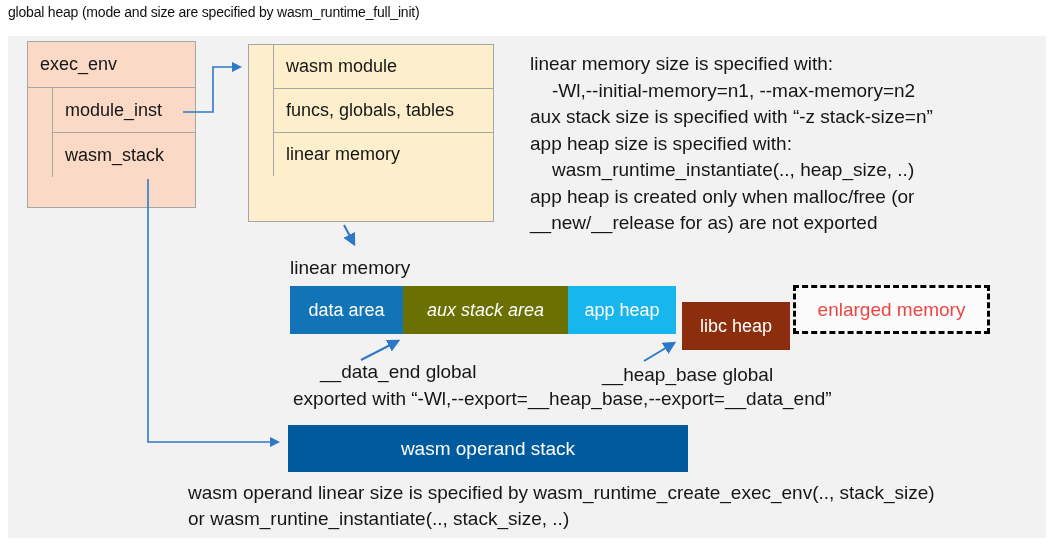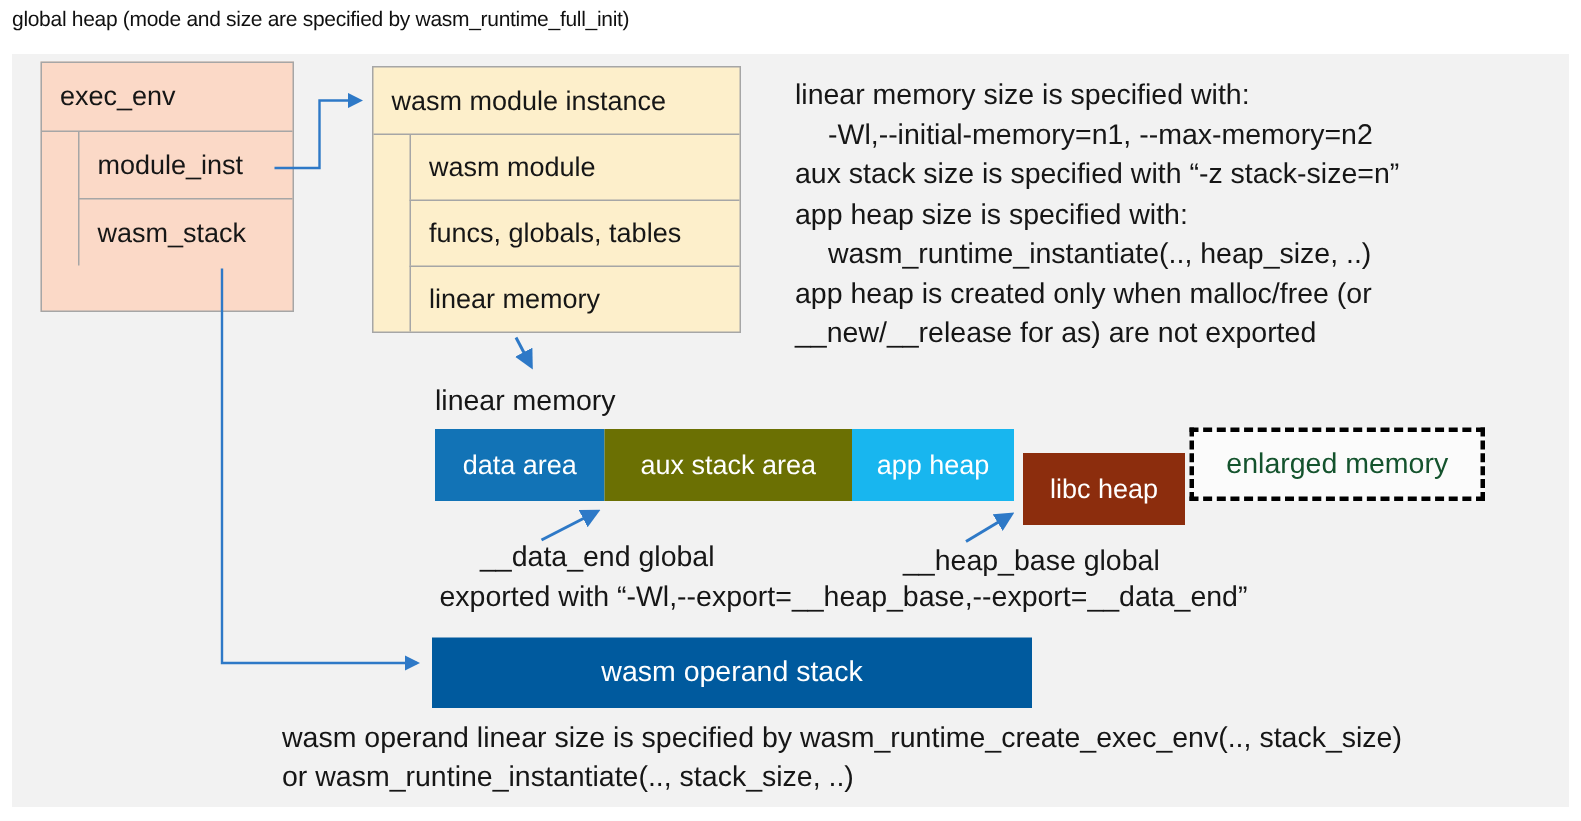--- a/index.html
+++ b/index.html
@@ -70,21 +70,20 @@
     <div class="bd">
       <div class="gutter"></div>
       <div class="cells">
         <div class="cell">module_inst</div>
         <div class="cell">wasm_stack</div>
       </div>
     </div>
   </div>
 
   <div id="module-instance" class="abs struct" style="background: rgb(253, 239, 203);">
-    <div class="hd">wasm module instance</div>
     <div class="bd">
       <div class="gutter"></div>
       <div class="cells">
         <div class="cell">wasm module</div>
         <div class="cell">funcs, globals, tables</div>
         <div class="cell">linear memory</div>
       </div>
     </div>
   </div>
 
@@ -93,24 +92,24 @@
     <div class="indent">-Wl,--initial-memory=n1, --max-memory=n2</div>
     <div>aux stack size is specified with “-z stack-size=n”</div>
     <div>app heap size is specified with:</div>
     <div class="indent">wasm_runtime_instantiate(.., heap_size, ..)</div>
     <div>app heap is created only when malloc/free (or</div>
     <div>__new/__release for as) are not exported</div>
   </div>
 
   <div class="abs lm-label">linear memory</div>
   <div class="abs seg seg-data" style="background: rgb(18, 115, 182);">data area</div>
-  <div class="abs seg seg-aux" style="background: rgb(107, 112, 3);">aux stack area</div>
+  <div class="abs seg seg-aux" style="background: rgb(107, 112, 3); font-style: italic;">aux stack area</div>
   <div class="abs seg seg-app" style="background: rgb(24, 182, 239);">app heap</div>
   <div class="abs seg seg-libc" style="background: rgb(140, 45, 13); margin-top: 16px;">libc heap</div>
-  <div class="abs seg-enlarged" style="color: #14532d;">enlarged memory</div>
+  <div class="abs seg-enlarged" style="color: #ef4444;">enlarged memory</div>
 
   <div class="abs ann ann-dataend">__data_end global</div>
   <div class="abs ann ann-heapbase">__heap_base global</div>
   <div class="abs ann ann-exported">exported with “-Wl,--export=__heap_base,--export=__data_end”</div>
 
   <div id="operand-stack" class="abs" style="background: rgb(0, 90, 158);">wasm operand stack</div>
   <div class="abs bottom-notes">
     <div>wasm operand linear size is specified by wasm_runtime_create_exec_env(.., stack_size)</div>
     <div>or wasm_runtine_instantiate(.., stack_size, ..)</div>
   </div>

